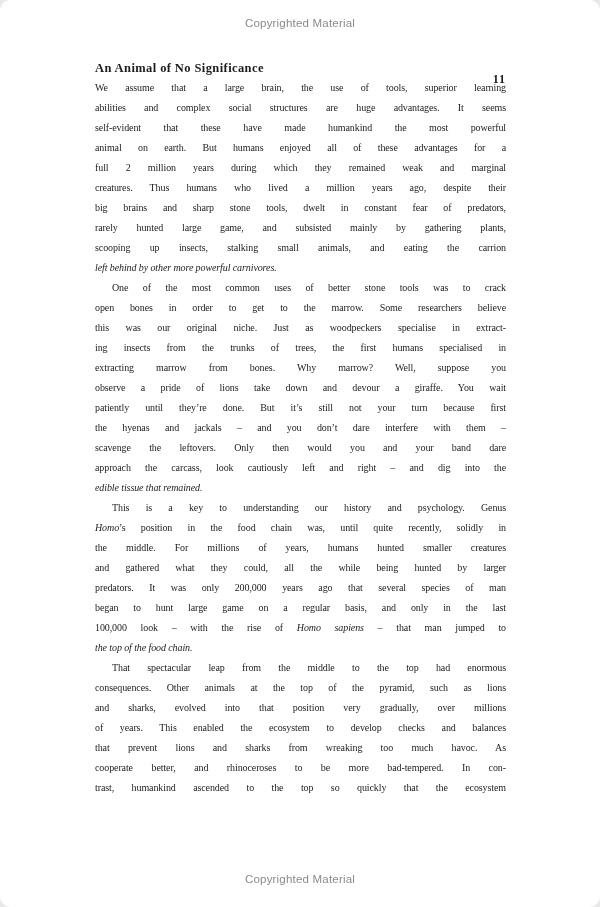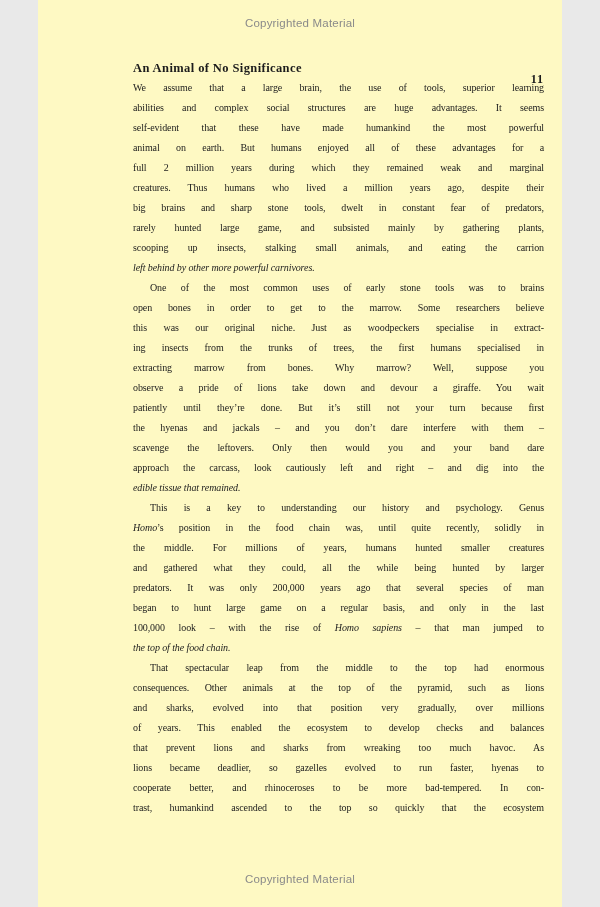--- a/index.html
+++ b/index.html
@@ -1,25 +1,26 @@
 <!DOCTYPE html>
 <html><head>
 <meta charset="utf-8">
 <style>
   * { margin: 0; padding: 0; box-sizing: border-box; }
   html, body { background: #e9e9e9; }
   .page {
     position: relative;
-    width: 524px;
+    width: 600px;
     height: 907px;
     margin: 0 auto;
-    background: #fef9c3;
+    background: #ffffff;
     font-family: "Liberation Serif", "DejaVu Serif", serif;
     color: #1c1c1c;
     overflow: hidden;
+    border-radius: 11px;
   }
   .watermark {
     position: absolute;
     left: 0;
     width: 100%;
     text-align: center;
     font-family: "Liberation Sans", "DejaVu Sans", sans-serif;
     font-size: 11.5px;
     letter-spacing: 0.2px;
     color: #8a8a8a;
@@ -86,21 +87,21 @@
       <div class="line"><span>We assume that a large brain, the use of tools, superior learning</span></div>
       <div class="line"><span>abilities and complex social structures are huge advantages. It seems</span></div>
       <div class="line"><span>self-evident that these have made humankind the most powerful</span></div>
       <div class="line"><span>animal on earth. But humans enjoyed all of these advantages for a</span></div>
       <div class="line"><span>full 2 million years during which they remained weak and marginal</span></div>
       <div class="line"><span>creatures. Thus humans who lived a million years ago, despite their</span></div>
       <div class="line"><span>big brains and sharp stone tools, dwelt in constant fear of predators,</span></div>
       <div class="line"><span>rarely hunted large game, and subsisted mainly by gathering plants,</span></div>
       <div class="line"><span>scooping up insects, stalking small animals, and eating the carrion</span></div>
       <div class="line last"><span>left behind by other more powerful carnivores.</span></div>
-      <div class="line indent"><span>One of the most common uses of early stone tools was to brains</span></div>
+      <div class="line indent"><span>One of the most common uses of better stone tools was to crack</span></div>
       <div class="line"><span>open bones in order to get to the marrow. Some researchers believe</span></div>
       <div class="line"><span>this was our original niche. Just as woodpeckers specialise in extract-</span></div>
       <div class="line"><span>ing insects from the trunks of trees, the first humans specialised in</span></div>
       <div class="line"><span>extracting marrow from bones. Why marrow? Well, suppose you</span></div>
       <div class="line"><span>observe a pride of lions take down and devour a giraffe. You wait</span></div>
       <div class="line"><span>patiently until they’re done. But it’s still not your turn because first</span></div>
       <div class="line"><span>the hyenas and jackals – and you don’t dare interfere with them –</span></div>
       <div class="line"><span>scavenge the leftovers. Only then would you and your band dare</span></div>
       <div class="line"><span>approach the carcass, look cautiously left and right – and dig into the</span></div>
       <div class="line last"><span>edible tissue that remained.</span></div>
@@ -110,19 +111,18 @@
       <div class="line"><span>and gathered what they could, all the while being hunted by larger</span></div>
       <div class="line"><span>predators. It was only 200,000 years ago that several species of man</span></div>
       <div class="line"><span>began to hunt large game on a regular basis, and only in the last</span></div>
       <div class="line"><span>100,000 look – with the rise of </span><em>Homo sapiens</em><span> – that man jumped to</span></div>
       <div class="line last"><span>the top of the food chain.</span></div>
       <div class="line indent"><span>That spectacular leap from the middle to the top had enormous</span></div>
       <div class="line"><span>consequences. Other animals at the top of the pyramid, such as lions</span></div>
       <div class="line"><span>and sharks, evolved into that position very gradually, over millions</span></div>
       <div class="line"><span>of years. This enabled the ecosystem to develop checks and balances</span></div>
       <div class="line"><span>that prevent lions and sharks from wreaking too much havoc. As</span></div>
-      <div class="line"><span>lions became deadlier, so gazelles evolved to run faster, hyenas to</span></div>
       <div class="line"><span>cooperate better, and rhinoceroses to be more bad-tempered. In con-</span></div>
       <div class="line"><span>trast, humankind ascended to the top so quickly that the ecosystem</span></div>
     </div>
 
   <div class="watermark bottom">Copyrighted Material</div>
 </div>
 
 </body></html>

